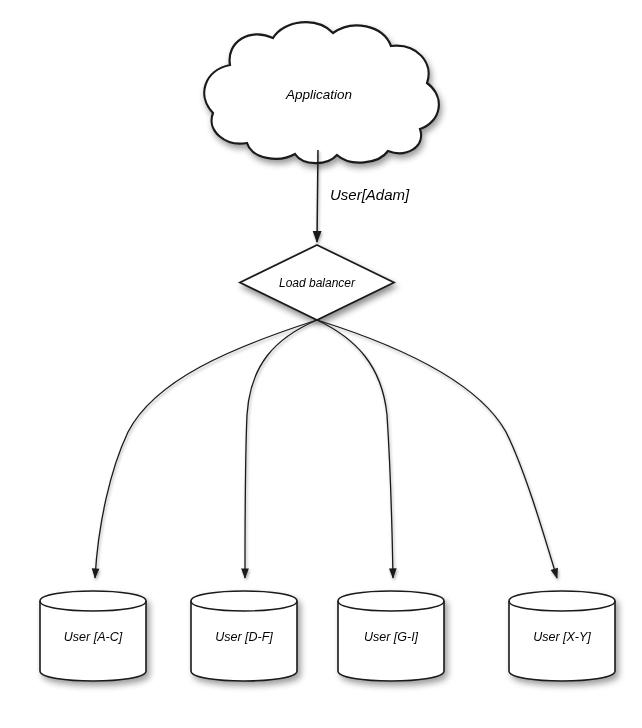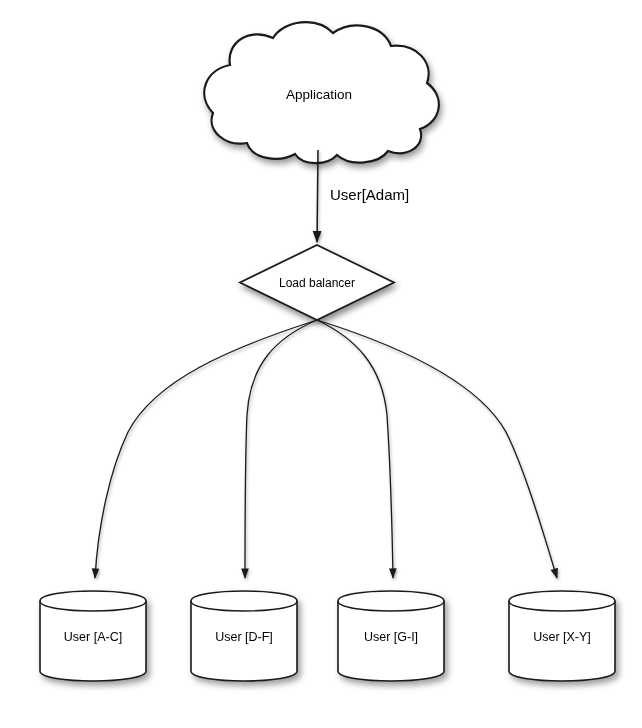--- a/index.html
+++ b/index.html
@@ -4,21 +4,21 @@
 <style>
   html, body {
     margin: 0;
     padding: 0;
     background: #ffffff;
     width: 642px;
     height: 728px;
     overflow: hidden;
     font-family: "Liberation Sans", sans-serif;
   }
-  .canvas-wrap { position: relative; width: 642px; height: 728px; }
+  .canvas-wrap { position: relative; width: 642px; height: 728px; font-style: italic; }
   svg { display: block; }
   .node-shape { fill: #ffffff; stroke: #1a1a1a; }
   .cloud-shape   { stroke-width: 2.2; filter: drop-shadow(2px 4px 3px rgba(0,0,0,0.40)); }
   .diamond-shape { stroke-width: 1.8; filter: drop-shadow(2px 4px 3px rgba(0,0,0,0.45)); }
   .cylinder-group { filter: drop-shadow(3px 4px 3px rgba(0,0,0,0.38)); }
   .cylinder-body { fill: #ffffff; stroke: #1a1a1a; stroke-width: 1.6; }
   .cylinder-rim  { fill: none;   stroke: #1a1a1a; stroke-width: 1.4; }
   .connector-group { filter: drop-shadow(1px 2px 1.5px rgba(0,0,0,0.35)); }
   .connector { fill: none; stroke: #1a1a1a; stroke-width: 1.3; }
   .main-arrow { stroke-width: 1.5; }

